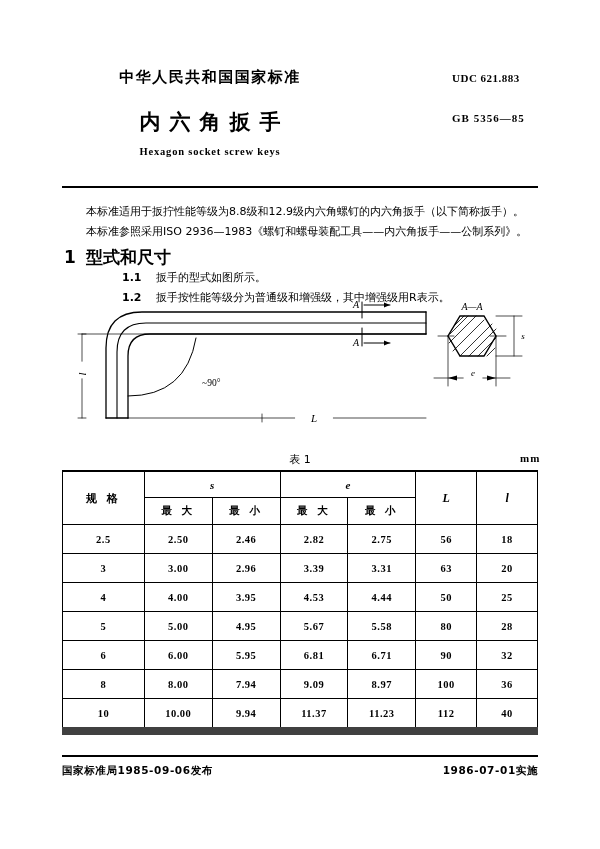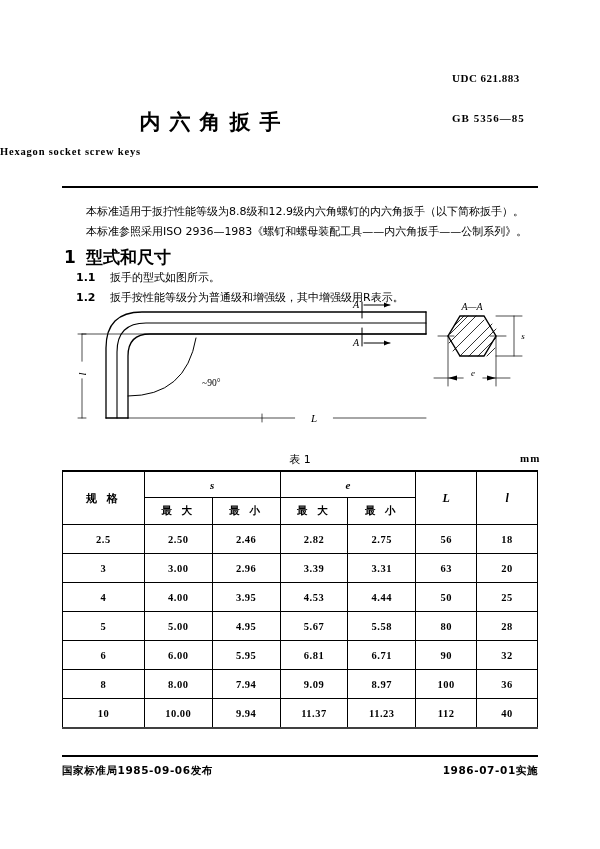--- a/index.html
+++ b/index.html
@@ -59,20 +59,21 @@
     left: 452px; top: 112px;
     font-family: "Liberation Serif", serif;
     font-size: 11px;
     font-weight: bold;
     letter-spacing: 1px;
   }
   .hdr-title-en {
     position: absolute;
     left: 0; top: 146px;
     width: 420px;
+    text-align: center;
     font-family: "Liberation Serif", serif;
     font-size: 10.5px;
     font-weight: bold;
     letter-spacing: 0.8px;
   }
 
   .rule-top {
     position: absolute;
     left: 62px; top: 186px;
     width: 476px;
@@ -112,20 +113,21 @@
   .sub {
     position: absolute;
     font-family: "DejaVu Sans", "Liberation Sans", sans-serif;
     font-size: 11px;
     white-space: nowrap;
   }
   .sub .num {
     font-weight: bold;
     display: inline-block;
     width: 34px;
+    margin-left: 46px;
   }
   .sub-11 { left: 76px; top: 270px; }
   .sub-12 { left: 76px; top: 290px; }
   .sub-13 { left: 76px; top: 438px; }
 
   
   .figure {
     position: absolute;
     left: 62px; top: 300px;
     width: 478px; height: 132px;
@@ -162,21 +164,21 @@
     font-family: "Liberation Serif", serif;
     font-size: 10.5px;
     font-weight: bold;
   }
   table.spec th, table.spec td {
     border: 1px solid #000;
     text-align: center;
     padding: 0;
   }
   table.spec thead tr:first-child th { border-top: 2px solid #000; }
-  table.spec tbody tr:last-child td { border-bottom: 2px solid #404040; }
+  table.spec tbody tr:last-child td { border-bottom: 8px solid #404040; }
   table.spec th:first-child, table.spec td:first-child { border-left: 1px solid #000; }
   table.spec th:last-child,  table.spec td:last-child  { border-right: 1px solid #000; }
 
   .th-group {
     height: 25px;
     font-style: italic;
     font-size: 11px;
   }
   .th-spec {
     font-family: "DejaVu Sans", "Liberation Sans", sans-serif;
@@ -220,20 +222,21 @@
     font-size: 10.5px;
     font-weight: bold;
     letter-spacing: 0.6px;
   }
 </style>
 </head>
 <body>
 
 <div class="page">
 
+  <div class="hdr-cn-std">中华人民共和国国家标准</div>
 
   <div class="hdr-udc">UDC 621.883</div>
 
   <div class="hdr-title-cn">内六角扳手</div>
 
   <div class="hdr-gbno">GB 5356—85</div>
 
   <div class="hdr-title-en">Hexagon socket screw keys</div>
 
   <div class="rule-top"></div>

